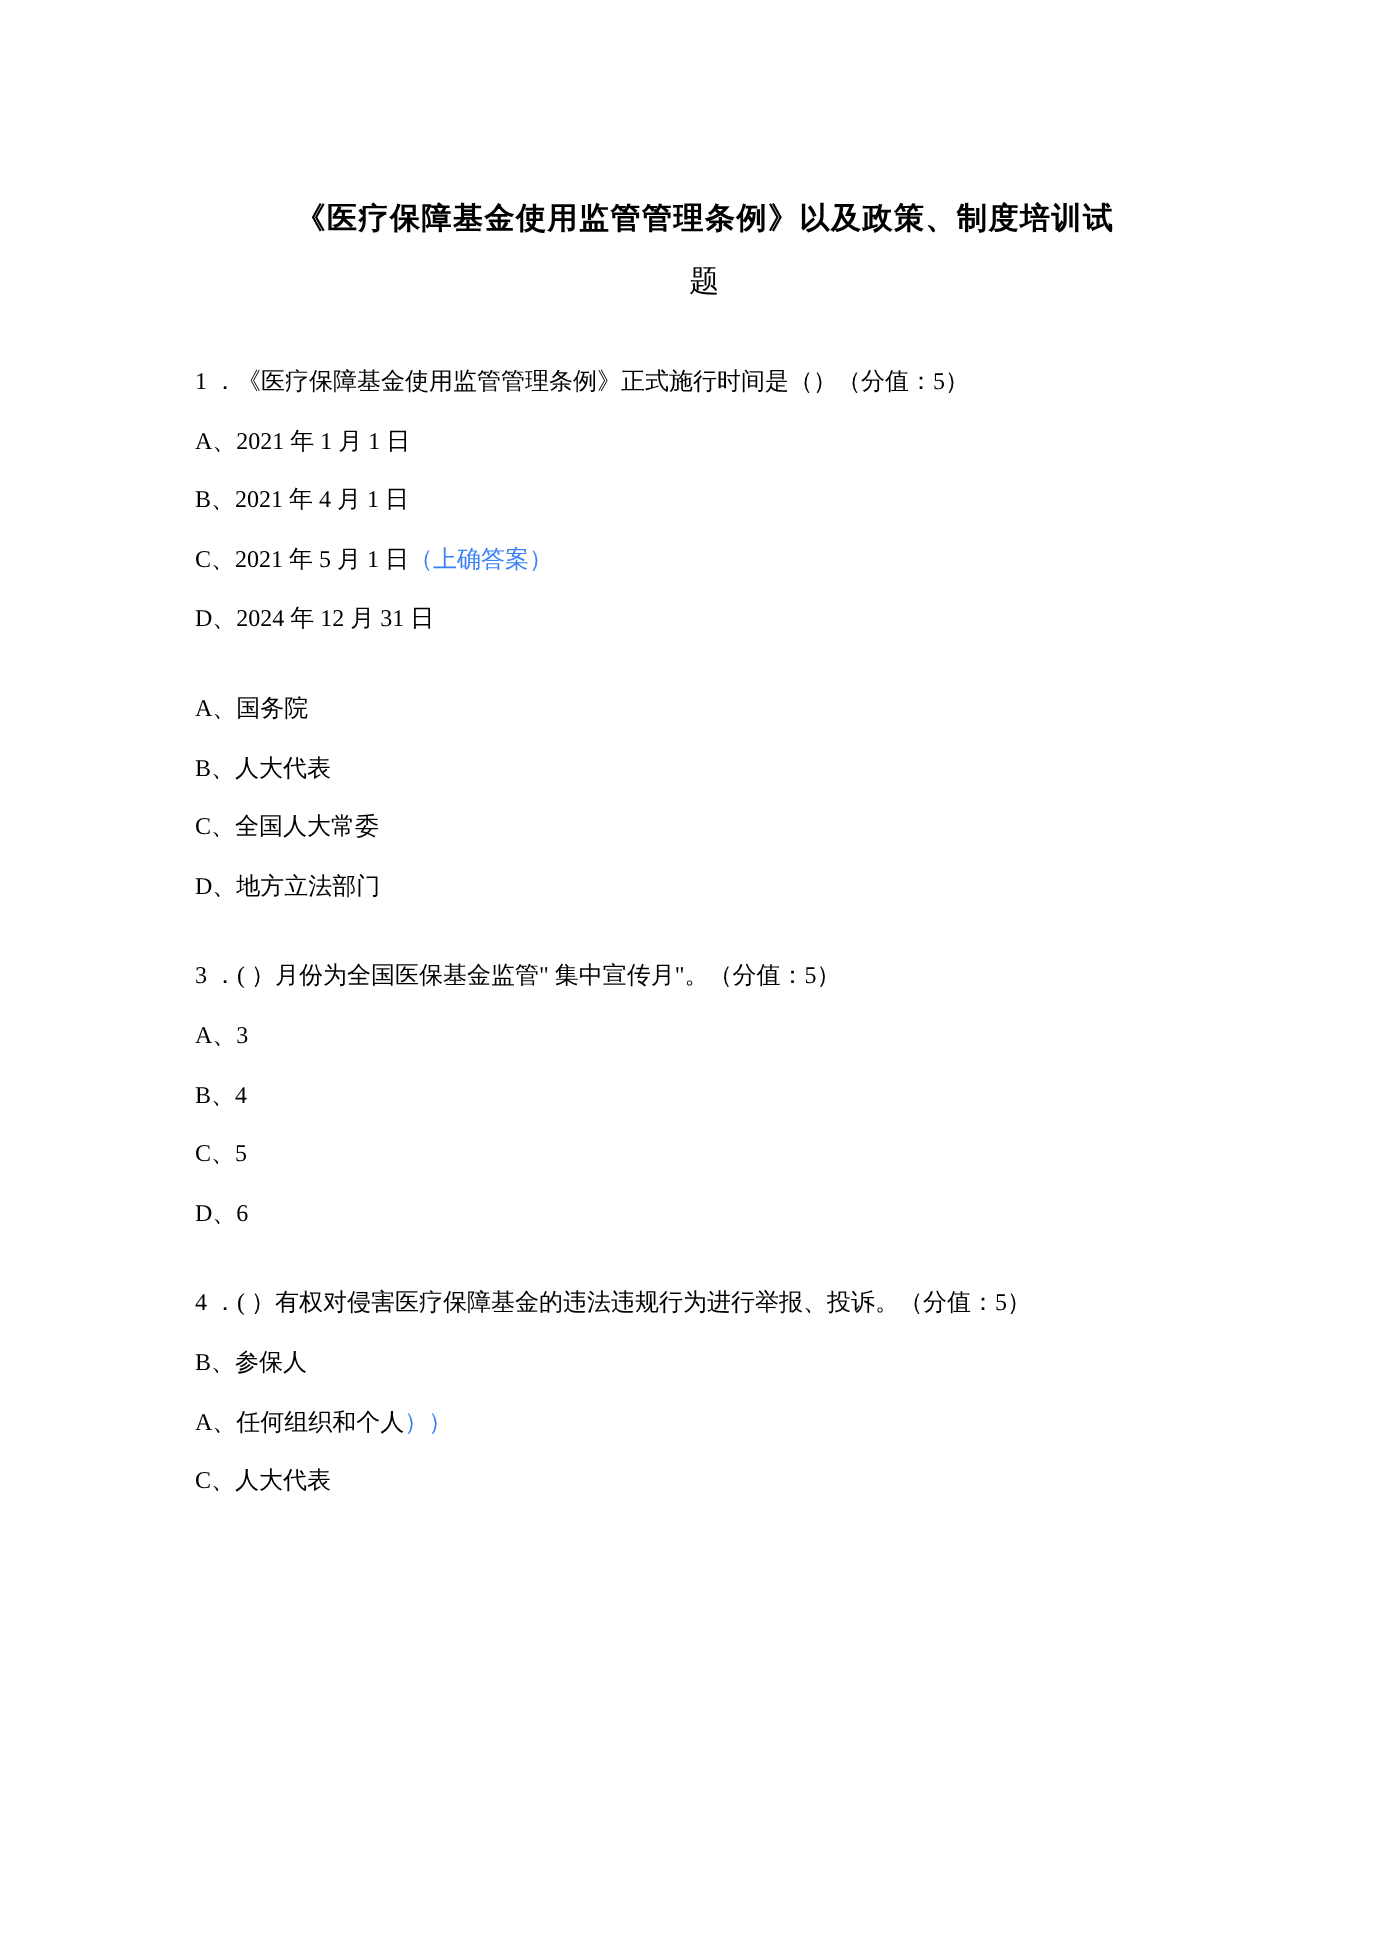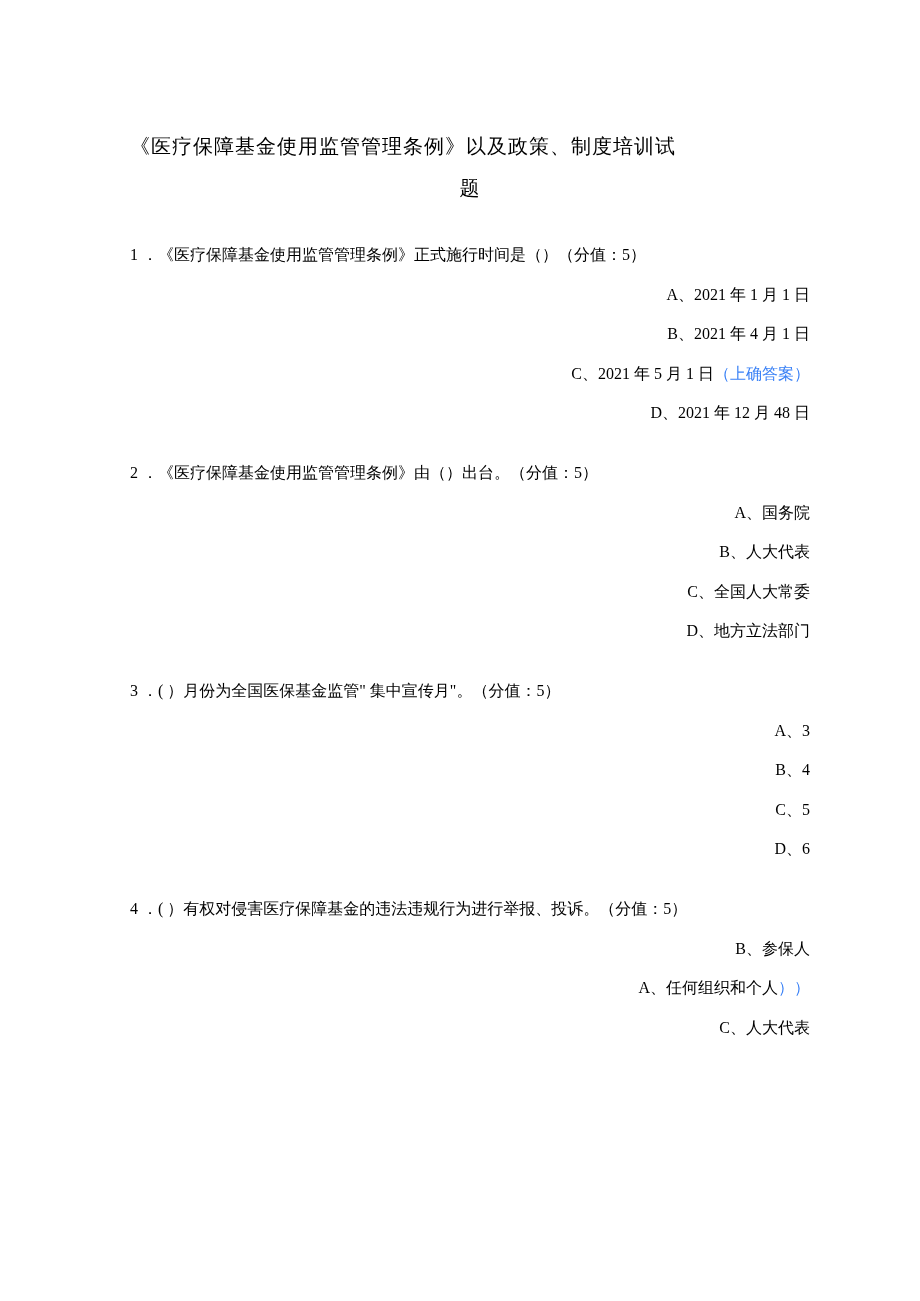--- a/index.html
+++ b/index.html
@@ -9,43 +9,43 @@
     font-family: "SimSun", "宋体", serif;
     color: #000000;
     font-size: 16px;
     line-height: 1.6;
     width: 920px;
   }
   .page {
     padding: 130px 110px 60px 130px;
   }
   .title {
+    text-align: center;
     font-size: 20px;
-    font-weight: normal;
+    font-weight: bold;
     margin: 0 0 10px 0;
     letter-spacing: 1px;
   }
   .title-sub {
     text-align: center;
     font-size: 20px;
     font-weight: normal;
     margin: 0 0 38px 0;
     letter-spacing: 1px;
   }
   .question-block {
     margin-bottom: 34px;
   }
   .q-text {
     margin: 0 0 14px 0;
     font-size: 16px;
   }
   .opt {
     margin: 0 0 14px 0;
     font-size: 16px;
-    text-align: right;
   }
   .answer-hint {
     color: #3b82f6;
   }
 </style>
 </head>
 <body>
 
 <div class="page">
 
@@ -57,26 +57,25 @@
     <p class="opt">
       <span>A、</span><span>2021 年 1 月 1 日</span><span class="answer-hint"></span>
     </p>
     <p class="opt">
       <span>B、</span><span>2021 年 4 月 1 日</span><span class="answer-hint"></span>
     </p>
     <p class="opt">
       <span>C、</span><span>2021 年 5 月 1 日</span><span class="answer-hint">（上确答案）</span>
     </p>
     <p class="opt">
-      <span>D、</span><span>2021 年 12 月 48 日</span><span class="answer-hint"></span>
+      <span>D、</span><span>2024 年 12 月 31 日</span><span class="answer-hint"></span>
     </p>
   </div>
 
   <div class="question-block">
-    <p class="q-text">2 ．《医疗保障基金使用监管管理条例》由（）出台。（分值：5）</p>
     <p class="opt">
       <span>A、</span><span>国务院</span><span class="answer-hint"></span>
     </p>
     <p class="opt">
       <span>B、</span><span>人大代表</span><span class="answer-hint"></span>
     </p>
     <p class="opt">
       <span>C、</span><span>全国人大常委</span><span class="answer-hint"></span>
     </p>
     <p class="opt">

